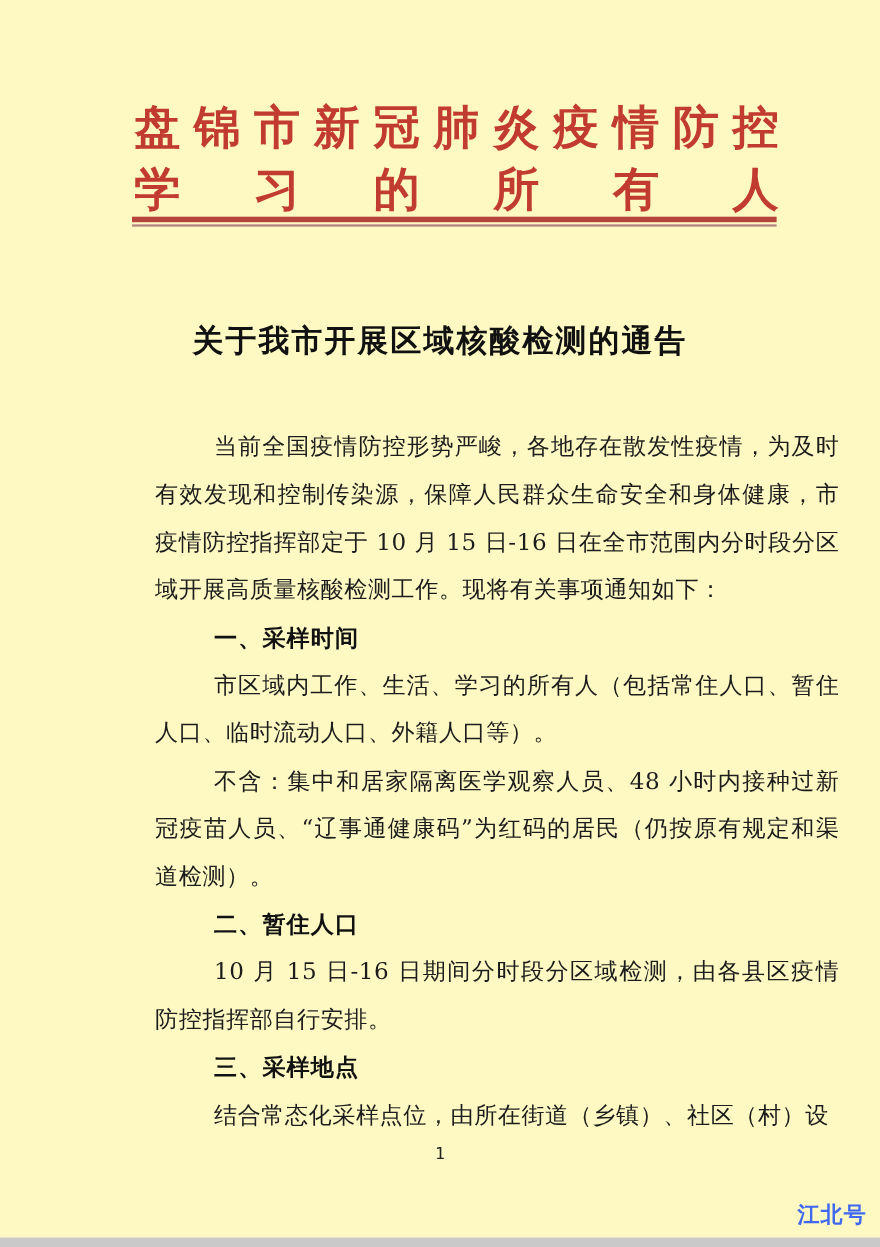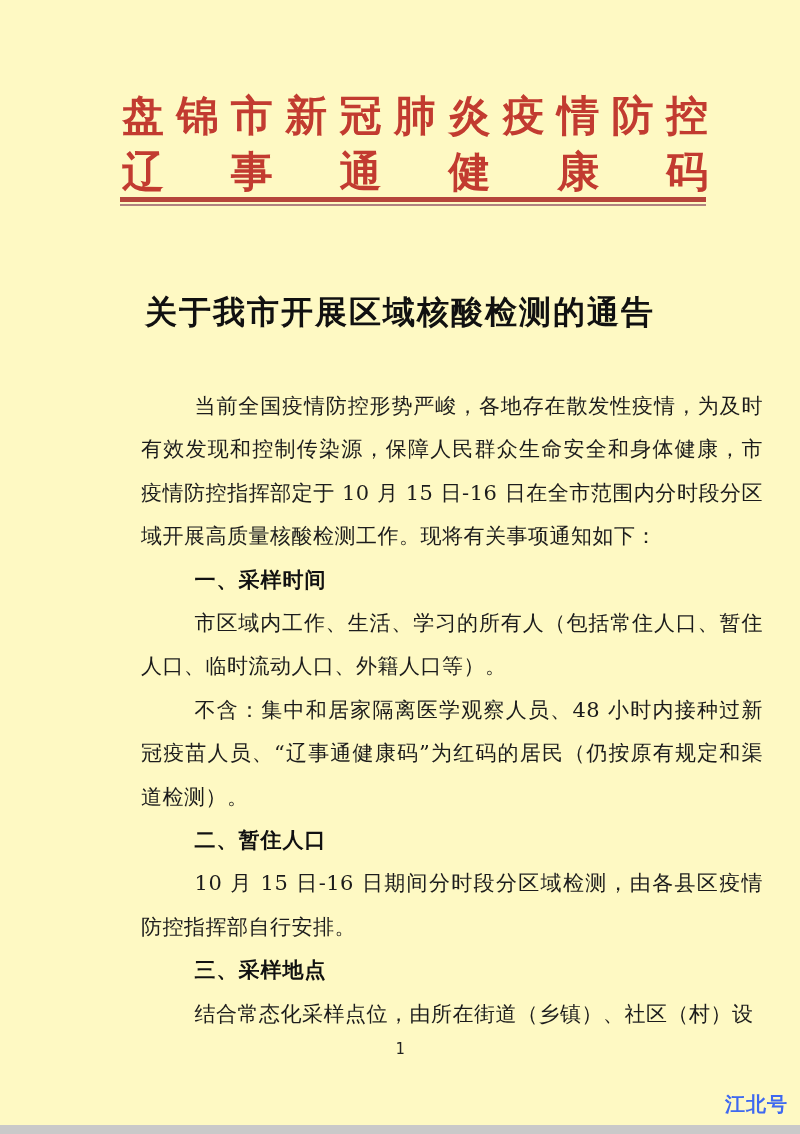--- a/index.html
+++ b/index.html
@@ -43,21 +43,21 @@
   .red-rule .gap   { height: 2px; background: transparent; }
   .red-rule .thin  { height: 2px; background: #b08280; }
 
   
   .doc-title {
     position: absolute;
     left: 0;
     top: 291px;
     width: 100%;
     text-align: center;
-    font-size: 32px;
+    font-size: 28px;
     font-weight: bold;
     letter-spacing: 2px;
     color: #111111;
     font-family: Liberation Mono, monospace;
   }
 
   
   .doc-body {
     position: absolute;
     left: 95px;
@@ -111,21 +111,21 @@
     background: #c9c9c9;
   }
 </style>
 </head>
 <body>
 
 <div class="page">
 
   <div class="letterhead">
     <div class="letterhead-line">盘锦市新冠肺炎疫情防控</div>
-    <div class="letterhead-line">辽事通健康码</div>
+    <div class="letterhead-line">学习的所有人</div>
   </div>
 
   <div class="red-rule">
     <div class="thick"></div>
     <div class="gap"></div>
     <div class="thin"></div>
   </div>
 
   <div class="doc-title">关于我市开展区域核酸检测的通告</div>
 

